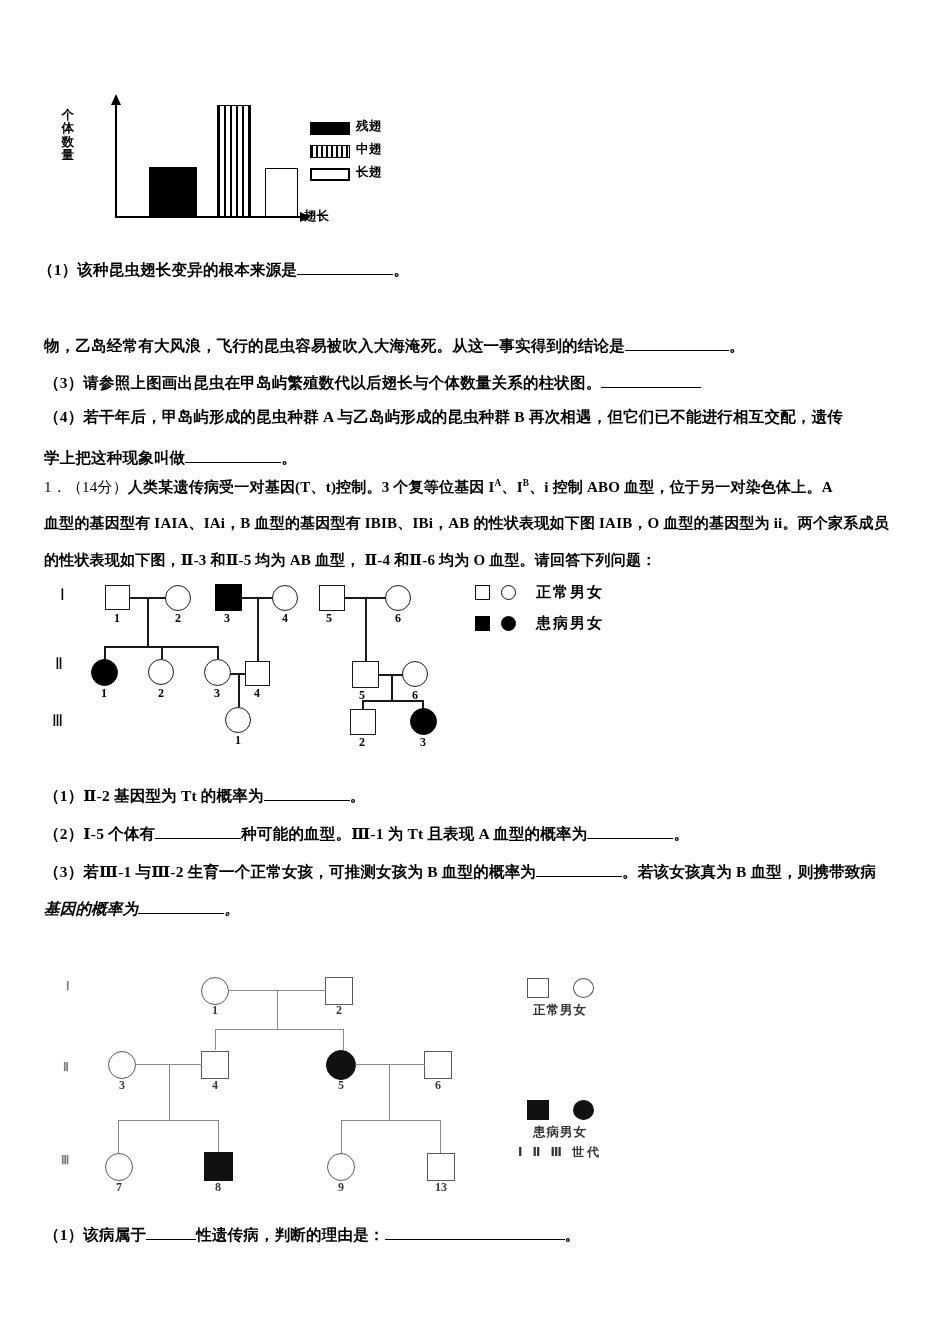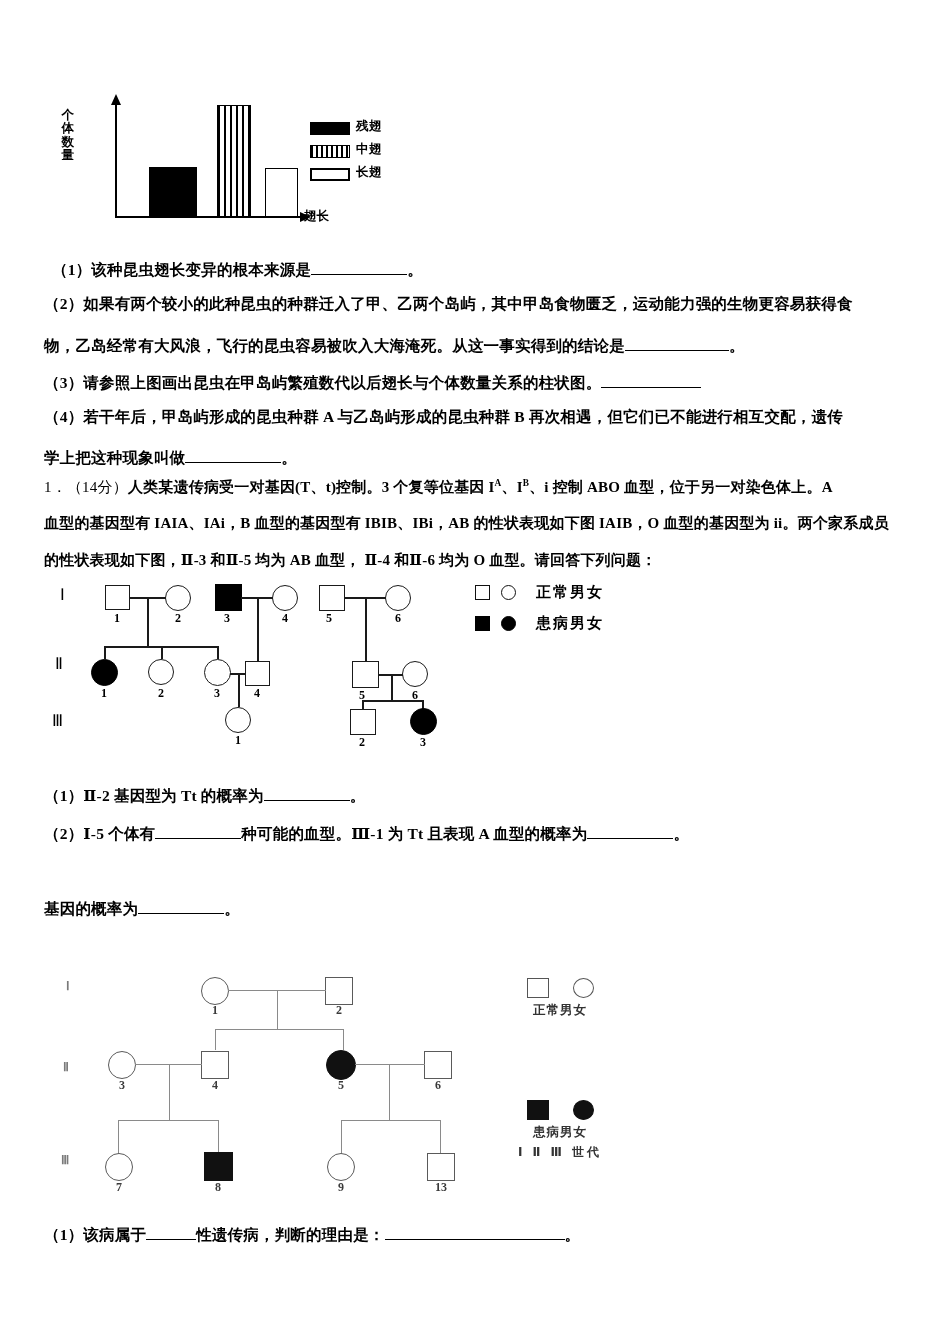--- a/index.html
+++ b/index.html
@@ -191,27 +191,24 @@
         <span class="lg-swatch sw-striped"></span>
         <span class="lg-text">中翅</span>
       </div>
       <div class="lg-row">
         <span class="lg-swatch sw-open"></span>
         <span class="lg-text">长翅</span>
       </div>
     </div>
   </div>
 
-  <div class="qline" style="position:absolute; left:52px; top:258px;font-family:Liberation Serif, serif;">
+  <div class="qline" style="position:absolute; left:38px; top:258px;font-family:Liberation Serif, serif;">
     <span>（1）</span><span>该种昆虫翅长变异的根本来源是</span><span class="blank b1"></span><span>。</span>
   </div>
 
-  <div class="qline" style="position:absolute; left:44px; top:296px;">
-    <span>（2）</span><span>如果有两个较小的此种昆虫的种群迁入了甲、乙两个岛屿，其中甲岛食物匮乏，运动能力强的生物更容易获得食</span>
-  </div>
   <div class="qline" style="position:absolute; left:44px; top:334px;">
     <span>物，乙岛经常有大风浪，飞行的昆虫容易被吹入大海淹死。从这一事实得到的结论是</span><span class="blank b2"></span><span>。</span>
   </div>
 
   <div class="qline" style="position:absolute; left:44px; top:371px;">
     <span>（3）</span><span>请参照上图画出昆虫在甲岛屿繁殖数代以后翅长与个体数量关系的柱状图。</span><span class="blank b3"></span>
   </div>
 
   <div class="qline" style="position:absolute; left:44px; top:409px;">
     <span>（4）</span><span>若干年后，甲岛屿形成的昆虫种群 A 与乙岛屿形成的昆虫种群 B 再次相遇，但它们已不能进行相互交配，遗传</span>
@@ -304,21 +301,24 @@
   </div>
 
   <div class="qline" style="position:absolute; left:44px; top:784px;">
     <span>（1）</span><span>Ⅱ-2 基因型为 Tt 的概率为</span><span class="blank b4"></span><span>。</span>
   </div>
 
   <div class="qline" style="position:absolute; left:44px; top:822px;">
     <span>（2）</span><span>Ⅰ-5 个体有</span><span class="blank b4"></span><span>种可能的血型。Ⅲ-1 为 Tt 且表现 A 血型的概率为</span><span class="blank b4"></span><span>。</span>
   </div>
 
-  <div class="qline" style="position:absolute; left:44px; top:897px;">
+  <div class="qline" style="position:absolute; left:44px; top:860px;">
+    <span>（3）</span><span>若Ⅲ-1 与Ⅲ-2 生育一个正常女孩，可推测女孩为 B 血型的概率为</span><span class="blank b4"></span><span>。若该女孩真为 B 血型，则携带致病</span>
+  </div>
+  <div class="qline" style="position:absolute; left:44px; top:897px;font-style:italic;">
     <span>基因的概率为</span><span class="blank b4"></span><span>。</span>
   </div>
 
 
   <div class="ped ped2" style="left:58px; top:975px; width:620px; height:215px;">
 
     <div class="gen faint" style="left:8px; top:4px;">Ⅰ</div>
     <div class="gen faint" style="left:5px; top:85px;">Ⅱ</div>
     <div class="gen faint" style="left:3px; top:178px;">Ⅲ</div>
 

